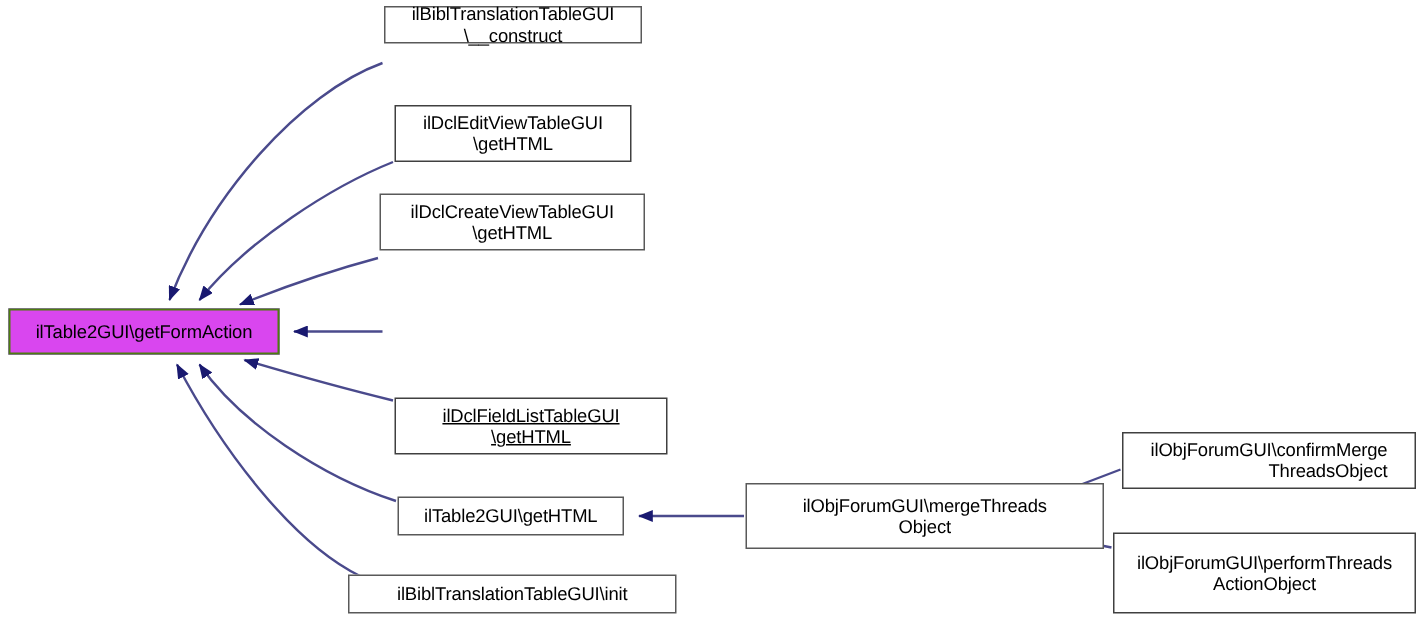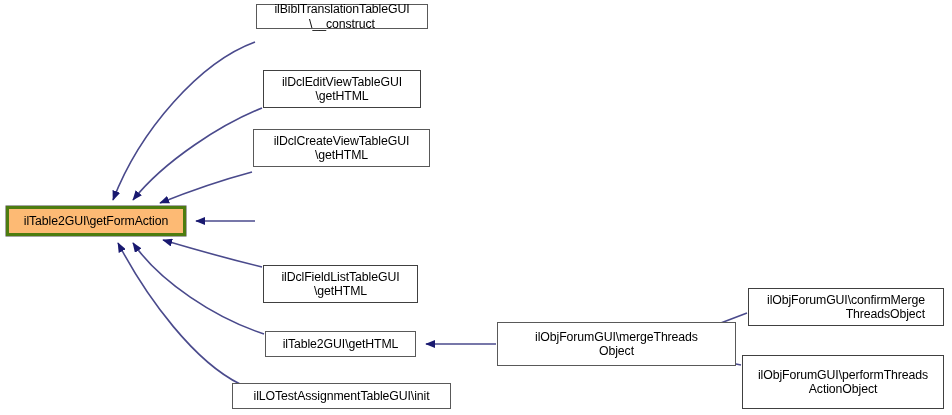--- a/index.html
+++ b/index.html
@@ -33,22 +33,22 @@
     background: #ffffff;
     border: 1px solid #404040;
     color: #000000;
     font-size: 12.3px;
     line-height: 14.5px;
     letter-spacing: -0.1px;
     white-space: pre-line;
     z-index: 3;
   }
   .node.current {
-    background: #fdba74;
-    border: 3px solid #4d7c0f;
+    background: #d946ef;
+    border: 1px solid #4d7c0f;
     box-shadow: 0 0 0 0.5px #4d4d4d;
   }
   .node.thick {
     border: 1px solid #595959;
   }
   .node-label {
     display: block;
     padding: 0 3px;
   }
 </style>
@@ -101,31 +101,31 @@
     <span class="node-label">ilDclEditViewTableGUI
 \getHTML</span>
   </div>
 
   <div class="node thick" style="left:253px;top:129px;width:177px;height:38px;">
     <span class="node-label">ilDclCreateViewTableGUI
 \getHTML</span>
   </div>
 
 
-  <div class="node" style="left:263px;top:265px;width:155px;height:38px;">
+  <div class="node" style="left:263px;top:265px;width:182px;height:38px;text-decoration:underline;">
     <span class="node-label">ilDclFieldListTableGUI
 \getHTML</span>
   </div>
 
   <div class="node thick" style="left:265px;top:331px;width:151px;height:26px;">
     <span class="node-label">ilTable2GUI\getHTML</span>
   </div>
 
   <div class="node thick" style="left:232px;top:383px;width:219px;height:26px;">
-    <span class="node-label">ilLOTestAssignmentTableGUI\init</span>
+    <span class="node-label">ilBiblTranslationTableGUI\init</span>
   </div>
 
   <div class="node thick" style="left:497px;top:322px;width:239px;height:44px;">
     <span class="node-label">ilObjForumGUI\mergeThreads
 Object</span>
   </div>
 
   <div class="node" style="left:748px;top:288px;width:196px;height:38px;text-align:right;">
     <span class="node-label">ilObjForumGUI\confirmMerge
 ThreadsObject</span>

